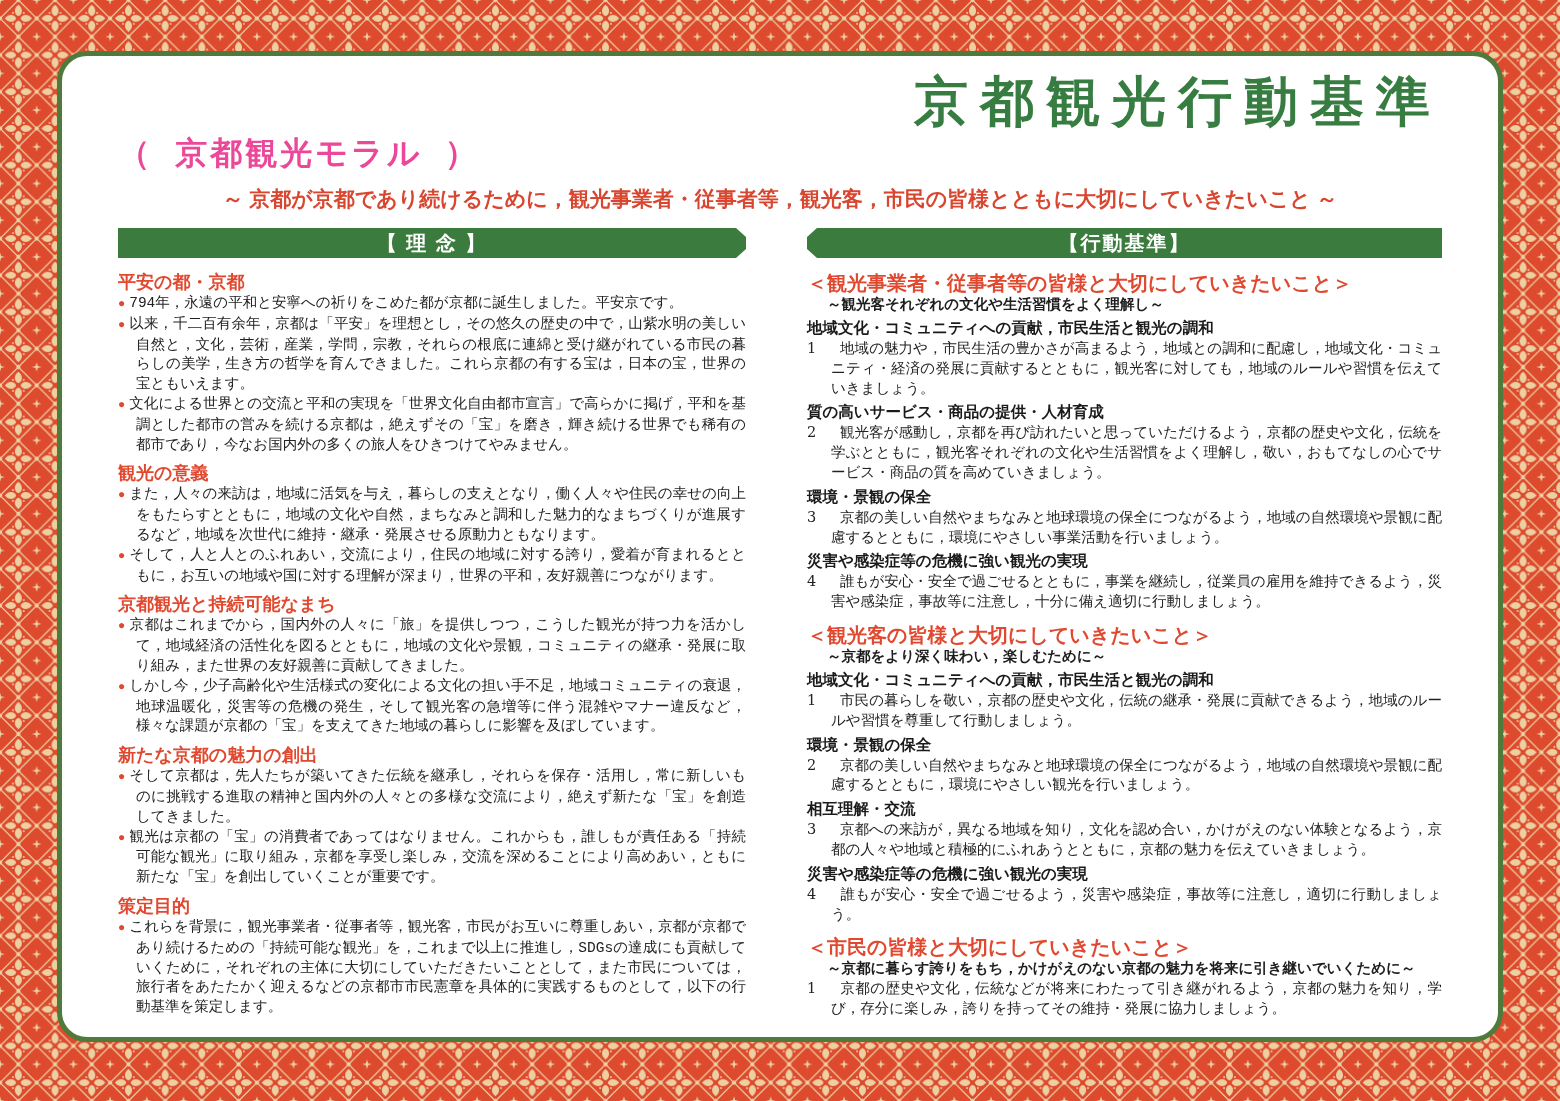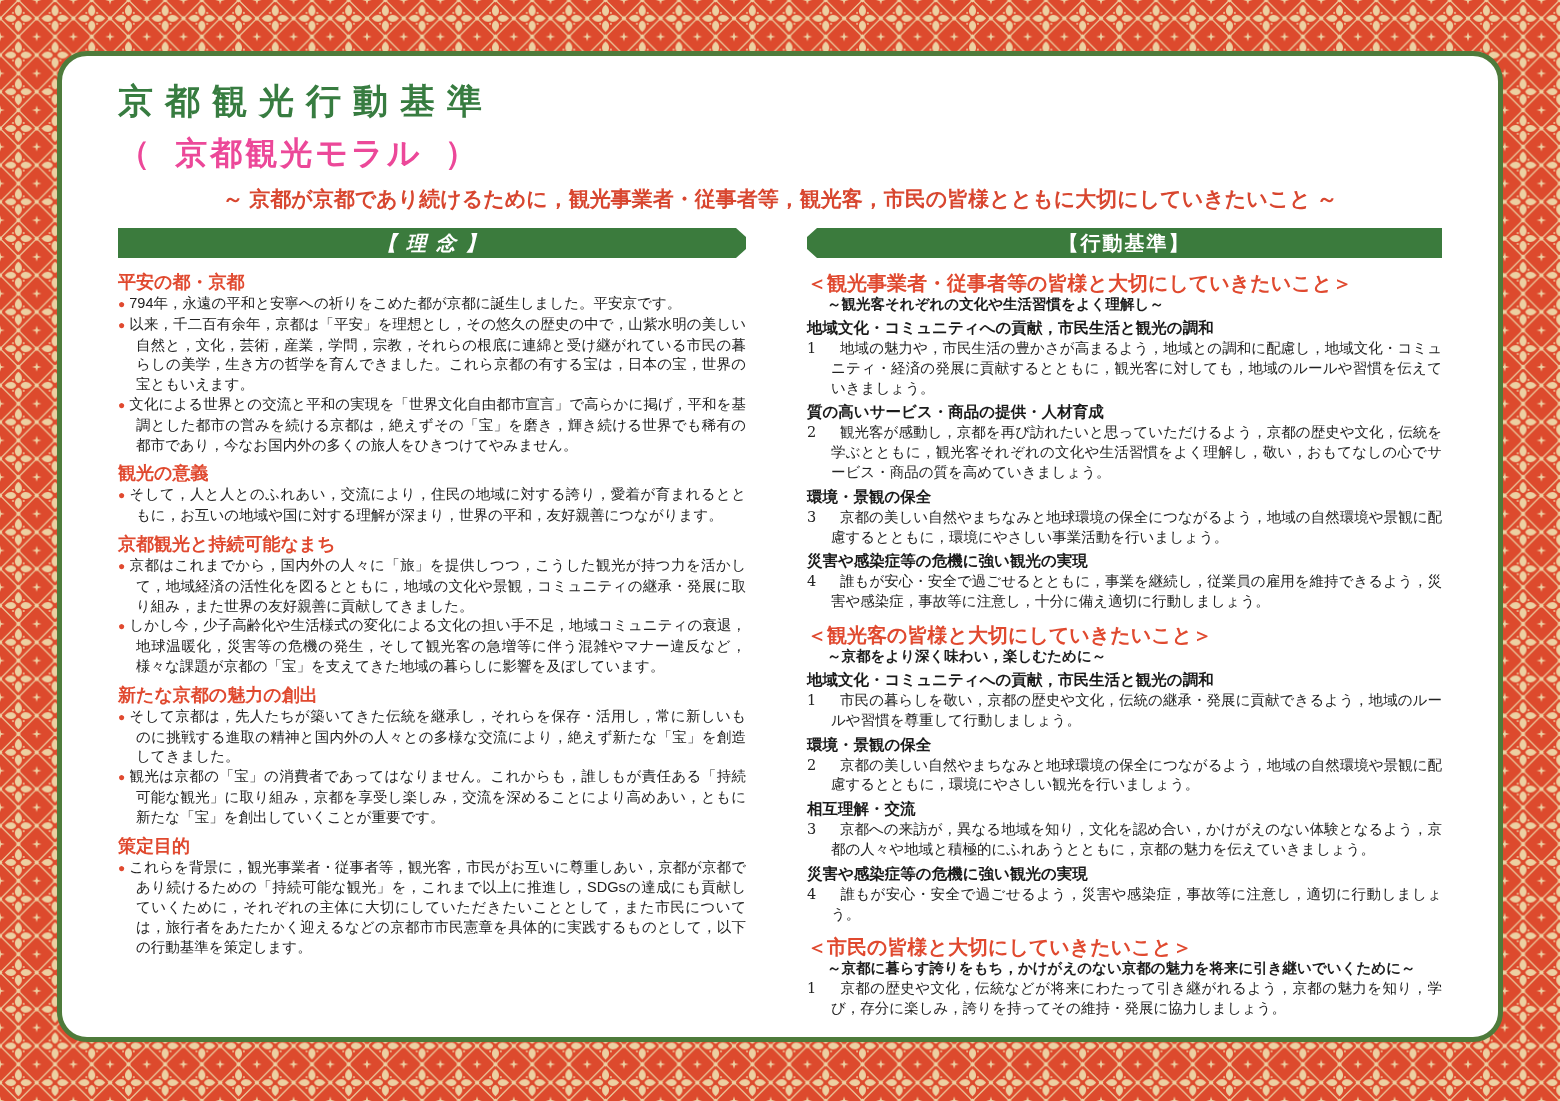--- a/index.html
+++ b/index.html
@@ -13,55 +13,55 @@
   .panel{
     position:absolute;left:57px;top:51px;width:1436px;height:981px;
     background:#ffffff;border:5px solid #4e7b3b;border-radius:30px;
     box-sizing:content-box;
   }
   .panel-inner{
     height:965px;padding:16px 56px 0;overflow:hidden;
   }
 
   .page-title{
-    margin:0;text-align:left;color:#377c40;
-    font-size:35px;line-height:58px;font-weight:700;letter-spacing:12px;
+    margin:0;text-align:right;color:#377c40;
+    font-size:54px;line-height:58px;font-weight:700;letter-spacing:12px;
   }
   .page-subtitle{
     margin:6px 0 0;text-align:left;color:#ec4899;
     font-size:32px;line-height:40px;font-weight:700;letter-spacing:3px;font-family:Liberation Mono, monospace;
   }
   .page-tagline{
     margin:10px 0 0;text-align:center;color:#d8462f;
     font-size:21px;line-height:26px;font-weight:700;
   }
 
   .columns{display:flex;margin-top:16px;}
   .col-left{width:628px;flex:none;}
   .col-gap{width:61px;flex:none;}
   .col-right{width:635px;flex:none;}
 
   .bar{
     height:30px;background:#3b7b3d;color:#ffffff;
     display:flex;align-items:center;justify-content:center;
     font-size:20px;font-weight:700;letter-spacing:2px;
   }
-  .bar-left{clip-path:polygon(0 0,calc(100% - 10px) 0,100% 30%,100% 70%,calc(100% - 10px) 100%,0 100%);font-style:italic;}
+  .bar-left{clip-path:polygon(0 0,calc(100% - 10px) 0,100% 30%,100% 70%,calc(100% - 10px) 100%,0 100%);}
   .bar-right{clip-path:polygon(10px 0,100% 0,100% 100%,10px 100%,0 70%,0 30%);}
 
   
   .sec-h{
     color:#e0492f;font-size:18px;line-height:20px;font-weight:700;
     margin:8px 0 2px;
   }
   .col-left .content{margin-top:14px;}
   .col-left section:first-child .sec-h{margin-top:0;}
   .col-left ul{list-style:none;margin:0;padding:0;}
   .col-left li{
-    font-family:Liberation Sans, sans-serif;
+    font-family:Liberation Mono, monospace;
     font-size:14.5px;line-height:19.8px;color:#222222;
     text-align:justify;padding-left:18px;text-indent:-18px;margin:0 0;
   }
   .col-left li::before{content:"●";color:#e0492f;font-size:12px;margin-right:4px;}
 
   
   .col-right .content{margin-top:14px;}
   .group-title{
     color:#e0492f;font-size:20px;line-height:22px;font-weight:700;margin:12px 0 1px;
   }
@@ -131,20 +131,21 @@
             <ul>
               <li>794年，永遠の平和と安寧への祈りをこめた都が京都に誕生しました。平安京です。</li>
               <li>以来，千二百有余年，京都は「平安」を理想とし，その悠久の歴史の中で，山紫水明の美しい自然と，文化，芸術，産業，学問，宗教，それらの根底に連綿と受け継がれている市民の暮らしの美学，生き方の哲学を育んできました。これら京都の有する宝は，日本の宝，世界の宝ともいえます。</li>
               <li>文化による世界との交流と平和の実現を「世界文化自由都市宣言」で高らかに掲げ，平和を基調とした都市の営みを続ける京都は，絶えずその「宝」を磨き，輝き続ける世界でも稀有の都市であり，今なお国内外の多くの旅人をひきつけてやみません。</li>
             </ul>
           </section>
 
           <section>
             <h3 class="sec-h">観光の意義</h3>
             <ul>
+              <li>また，人々の来訪は，地域に活気を与え，暮らしの支えとなり，働く人々や住民の幸せの向上をもたらすとともに，地域の文化や自然，まちなみと調和した魅力的なまちづくりが進展するなど，地域を次世代に維持・継承・発展させる原動力ともなります。</li>
               <li>そして，人と人とのふれあい，交流により，住民の地域に対する誇り，愛着が育まれるとともに，お互いの地域や国に対する理解が深まり，世界の平和，友好親善につながります。</li>
             </ul>
           </section>
 
           <section>
             <h3 class="sec-h">京都観光と持続可能なまち</h3>
             <ul>
               <li>京都はこれまでから，国内外の人々に「旅」を提供しつつ，こうした観光が持つ力を活かして，地域経済の活性化を図るとともに，地域の文化や景観，コミュニティの継承・発展に取り組み，また世界の友好親善に貢献してきました。</li>
               <li>しかし今，少子高齢化や生活様式の変化による文化の担い手不足，地域コミュニティの衰退，地球温暖化，災害等の危機の発生，そして観光客の急増等に伴う混雑やマナー違反など，様々な課題が京都の「宝」を支えてきた地域の暮らしに影響を及ぼしています。</li>
             </ul>

